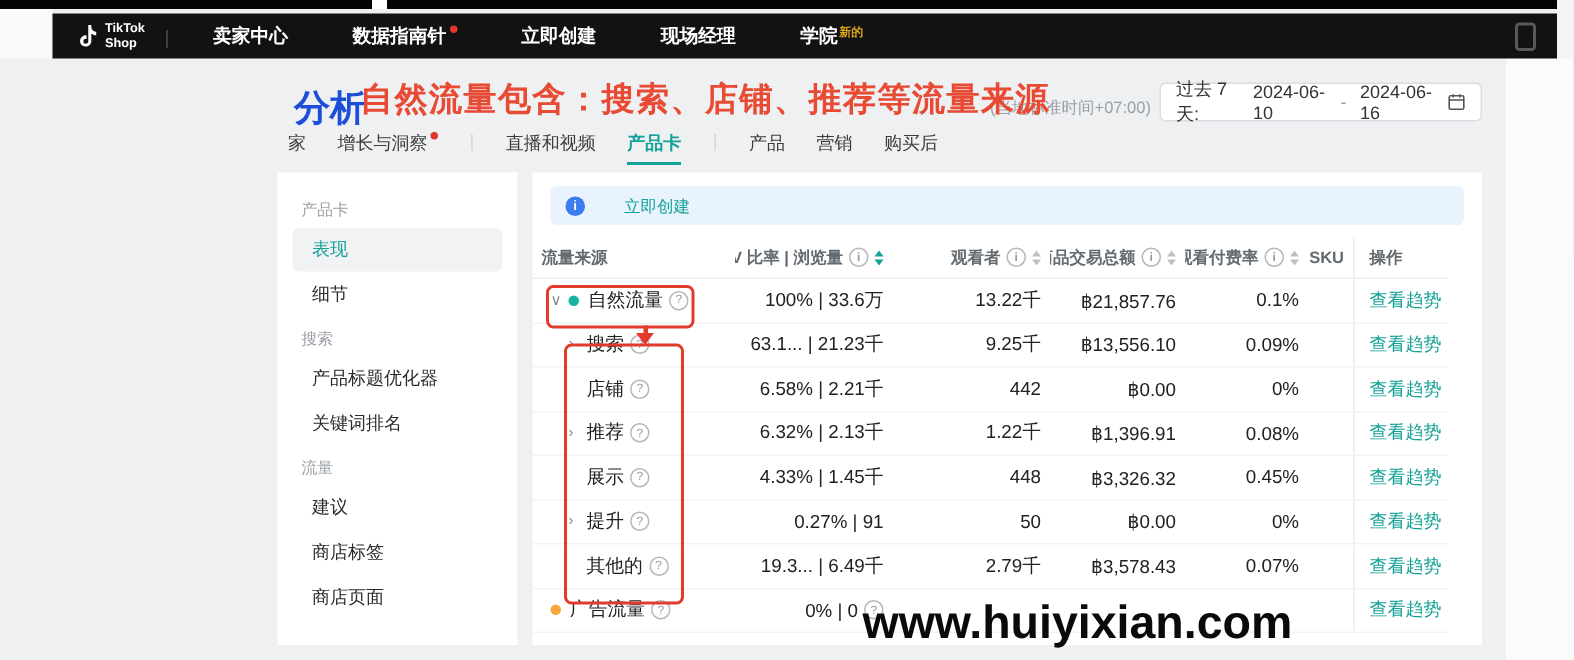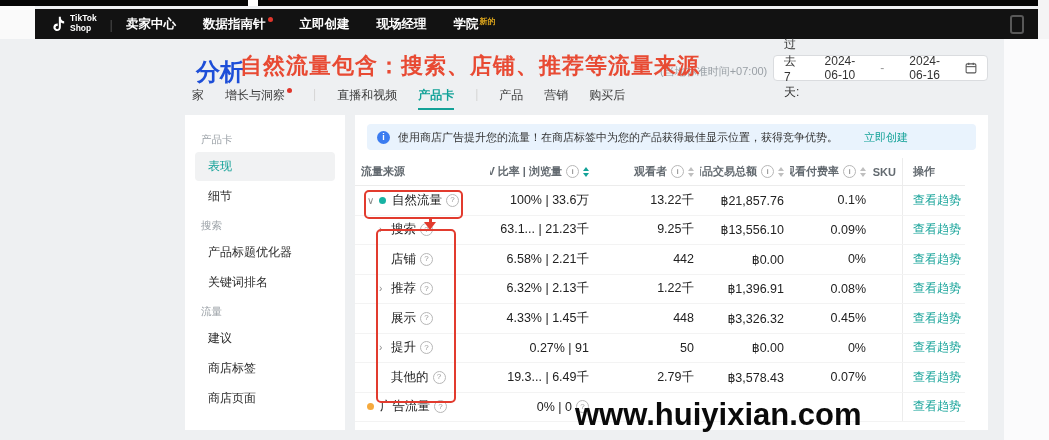--- a/index.html
+++ b/index.html
@@ -12,32 +12,32 @@
   .white-top-right{position:absolute;left:1038px;top:0;width:11px;height:39px;background:#f4f4f5;}
   .right-band{position:absolute;left:1004px;top:39px;width:45px;height:401px;background:#fbfbfc;}
   
   .navbar{position:absolute;left:35px;top:9px;width:1003px;height:30px;background:#121212;
           display:flex;align-items:center;padding:0 14px;box-sizing:border-box;color:#fff;}
   .logo{display:flex;align-items:center;gap:4px;cursor:pointer;}
   .logo-text{font-size:8.5px;font-weight:bold;line-height:1.15;color:#fff;}
   .nav-divider{color:#4a4a4a;margin:0 13px;font-size:13px;}
   .nav-items{display:flex;align-items:center;}
   .nav-item{color:#fff;font-size:12.5px;font-weight:bold;margin-right:27px;cursor:pointer;
-            position:relative;white-space:nowrap;}
+            position:relative;white-space:nowrap;margin-left:16px;}
   .nav-dot{display:inline-block;width:5px;height:5px;border-radius:50%;background:#e0362c;
            vertical-align:top;margin-left:2px;margin-top:1px;}
   .nav-badge{color:#d8a21c;font-size:8px;font-weight:bold;vertical-align:top;margin-left:1px;}
   .nav-phone{margin-left:auto;width:10px;height:15px;border:2px solid #585858;border-radius:3px;}
   
   .page-title{position:absolute;left:196px;top:56px;font-size:24px;font-weight:bold;color:#1d4ed8;z-index:2;}
   .title-highlight{position:absolute;left:240px;top:51px;font-size:22px;font-weight:bold;
                    color:#e84a33;z-index:5;white-space:nowrap;letter-spacing:1px;}
   .tz-note{position:absolute;left:660px;top:64px;font-size:11px;color:#9aa0a6;z-index:1;white-space:nowrap;}
   .datebox{position:absolute;left:773px;top:55px;width:215px;height:26px;background:#fff;
-           border:1px solid #dadcdf;border-radius:4px;display:flex;align-items:center;gap:25px;
+           border:1px solid #dadcdf;border-radius:4px;display:flex;align-items:center;gap:9px;
            padding:0 10px;font-size:12px;color:#333;box-sizing:border-box;cursor:pointer;z-index:6;}
   .datebox .cal{margin-left:auto;display:flex;}
   
   .tabs{position:absolute;left:192px;top:87px;display:flex;align-items:flex-start;gap:21px;
         font-size:12px;color:#3c3c3c;height:18px;z-index:2;}
   .tab{cursor:pointer;white-space:nowrap;position:relative;padding-bottom:4px;}
   .tab.active{color:#14a298;border-bottom:2px solid #14a298;font-weight:bold;}
   .tab-divider{color:#d5d5d5;}
   .tab .nav-dot{background:#e0362c;}
   
@@ -156,21 +156,20 @@
       <div class="side-item">关键词排名</div>
       <div class="side-section-title">流量</div>
       <div class="side-item">建议</div>
       <div class="side-item">商店标签</div>
       <div class="side-item">商店页面</div>
     </div>
 
   <div class="main-panel">
     <div class="banner">
       <span class="banner-icon">i</span>
-      <span>使用商店广告提升您的流量！在商店标签中为您的产品获得最佳显示位置，获得竞争优势。</span>
       <span class="banner-link">立即创建</span>
     </div>
     <div class="table">
       <div class="thead" id="thead">
           <div class="cell">
             <span>流量来源</span>
           </div>
           <div class="cell right">
             <span>PV 比率 | 浏览量</span>
             <span class="help">i</span>

